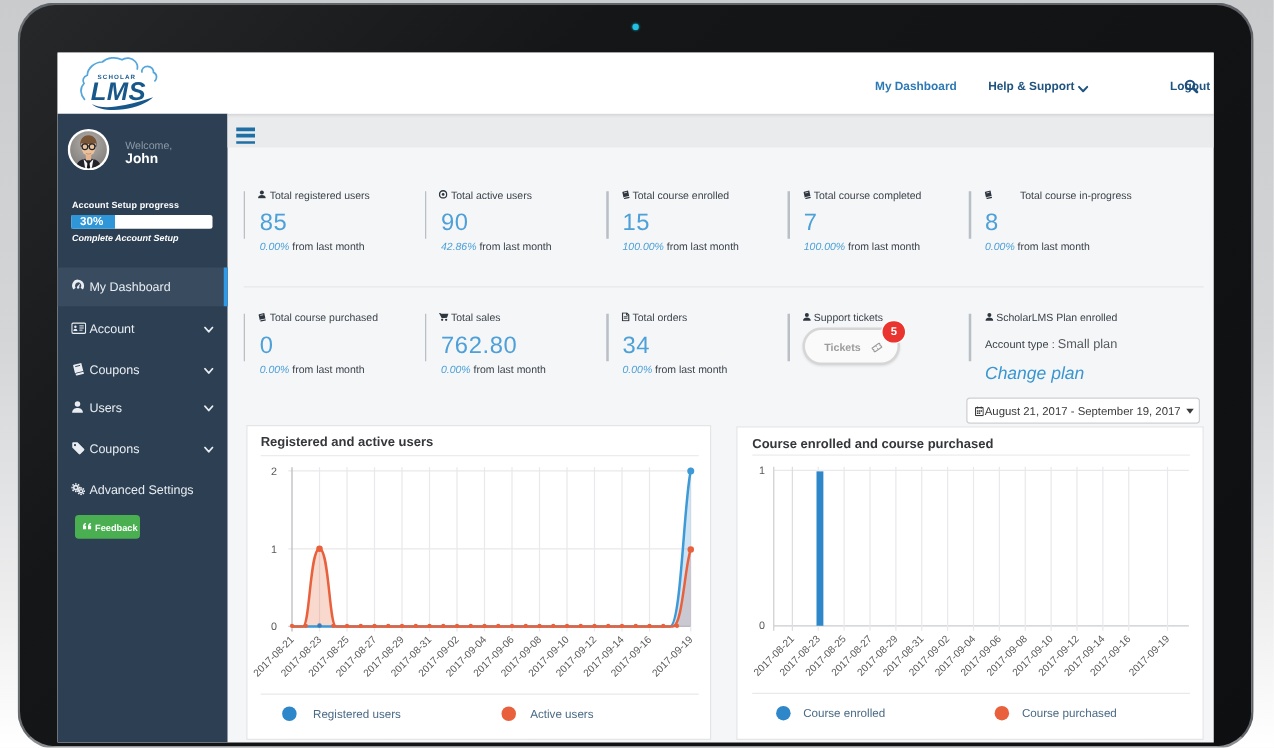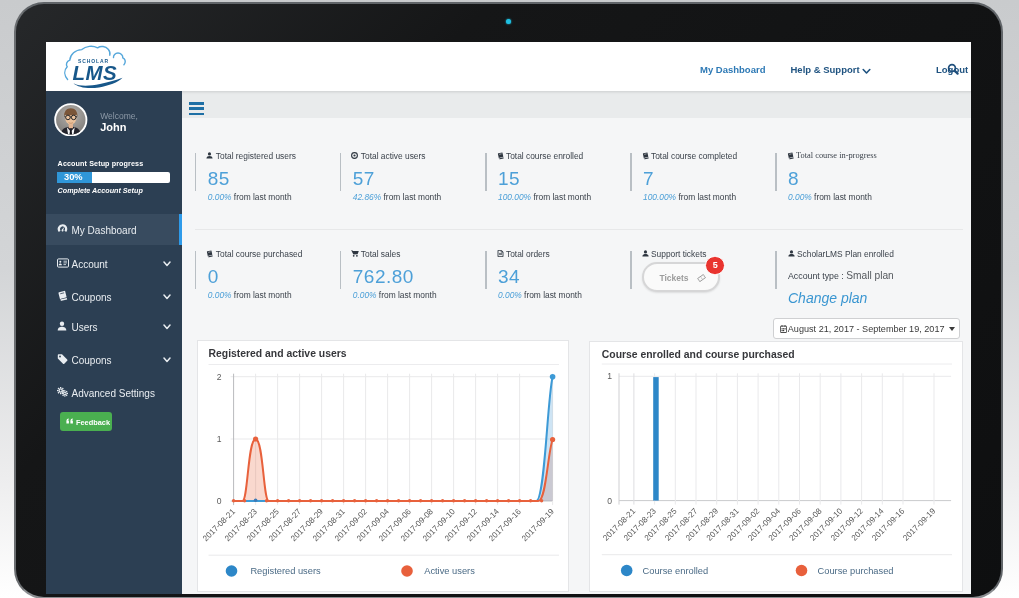--- a/index.html
+++ b/index.html
@@ -210,21 +210,21 @@
       <div class="cnum" style="left:161.8px; top:126.0px;">85</div>
       <div class="cnote" style="left:161.8px; top:150.2px;"><i>0.00%</i> from last month</div>
       <div class="abs" style="left:293.8px; top:110.8px; width:1.6px; height:38.2px; background:#b9bfc4;"></div>
       <div class="abs" style="left:305.3px; top:109.8px;">
         <svg width="7" height="7" viewBox="0 0 7 7">
           <circle cx="3.5" cy="3.5" r="2.9" fill="none" stroke="#2e3640" stroke-width="1.1"></circle>
           <circle cx="3.5" cy="3.5" r="1.1" fill="#2e3640"></circle>
         </svg>
       </div>
       <div class="clabel" style="left:314.8px; top:108.6px;">Total active users</div>
-      <div class="cnum" style="left:306.8px; top:126.0px;">57</div>
+      <div class="cnum" style="left:306.8px; top:126.0px;">90</div>
       <div class="cnote" style="left:306.8px; top:150.2px;"><i>42.86%</i> from last month</div>
       <div class="abs" style="left:439.0px; top:110.8px; width:1.6px; height:38.2px; background:#b9bfc4;"></div>
       <div class="abs" style="left:450.5px; top:109.8px;">
         <svg width="7" height="8" viewBox="0 0 7 8">
           <g transform="rotate(-12 3.5 4)">
             <path d="M1.9 0.9 L6.1 0.9 L6.1 5.4 L2.2 5.4 C1.8 5.4 1.5 5.7 1.4 6 L1.4 1.5 C1.4 1.1 1.6 0.9 1.9 0.9 Z" fill="#2e3640"></path>
             <path d="M2.2 5.9 L6.1 5.9 L6.1 7 L2.2 7 C1.5 7 1.5 5.9 2.2 5.9 Z" fill="#2e3640"></path>
             <line x1="2.6" y1="2.1" x2="5" y2="2.1" stroke="#fff" stroke-width="0.5"></line>
           </g>
         </svg>
@@ -248,21 +248,21 @@
       <div class="abs" style="left:729.0px; top:110.8px; width:1.6px; height:38.2px; background:#b9bfc4;"></div>
       <div class="abs" style="left:740.5px; top:109.8px;">
         <svg width="7" height="8" viewBox="0 0 7 8">
           <g transform="rotate(-12 3.5 4)">
             <path d="M1.9 0.9 L6.1 0.9 L6.1 5.4 L2.2 5.4 C1.8 5.4 1.5 5.7 1.4 6 L1.4 1.5 C1.4 1.1 1.6 0.9 1.9 0.9 Z" fill="#2e3640"></path>
             <path d="M2.2 5.9 L6.1 5.9 L6.1 7 L2.2 7 C1.5 7 1.5 5.9 2.2 5.9 Z" fill="#2e3640"></path>
             <line x1="2.6" y1="2.1" x2="5" y2="2.1" stroke="#fff" stroke-width="0.5"></line>
           </g>
         </svg>
       </div>
-      <div class="clabel" style="left:750.0px; top:108.6px;font-family:Liberation Serif, serif;">Total course in-progress</div>
+      <div class="clabel" style="left:770px; top:108.6px;">Total course in-progress</div>
       <div class="cnum" style="left:742.0px; top:126.0px;">8</div>
       <div class="cnote" style="left:742.0px; top:150.2px;"><i>0.00%</i> from last month</div>
       <div class="abs" style="left:148.8px; top:208.8px; width:1.6px; height:38.2px; background:#b9bfc4;"></div>
       <div class="abs" style="left:160.3px; top:207.8px;">
         <svg width="7" height="8" viewBox="0 0 7 8">
           <g transform="rotate(-12 3.5 4)">
             <path d="M1.9 0.9 L6.1 0.9 L6.1 5.4 L2.2 5.4 C1.8 5.4 1.5 5.7 1.4 6 L1.4 1.5 C1.4 1.1 1.6 0.9 1.9 0.9 Z" fill="#2e3640"></path>
             <path d="M2.2 5.9 L6.1 5.9 L6.1 7 L2.2 7 C1.5 7 1.5 5.9 2.2 5.9 Z" fill="#2e3640"></path>
             <line x1="2.6" y1="2.1" x2="5" y2="2.1" stroke="#fff" stroke-width="0.5"></line>
           </g>

